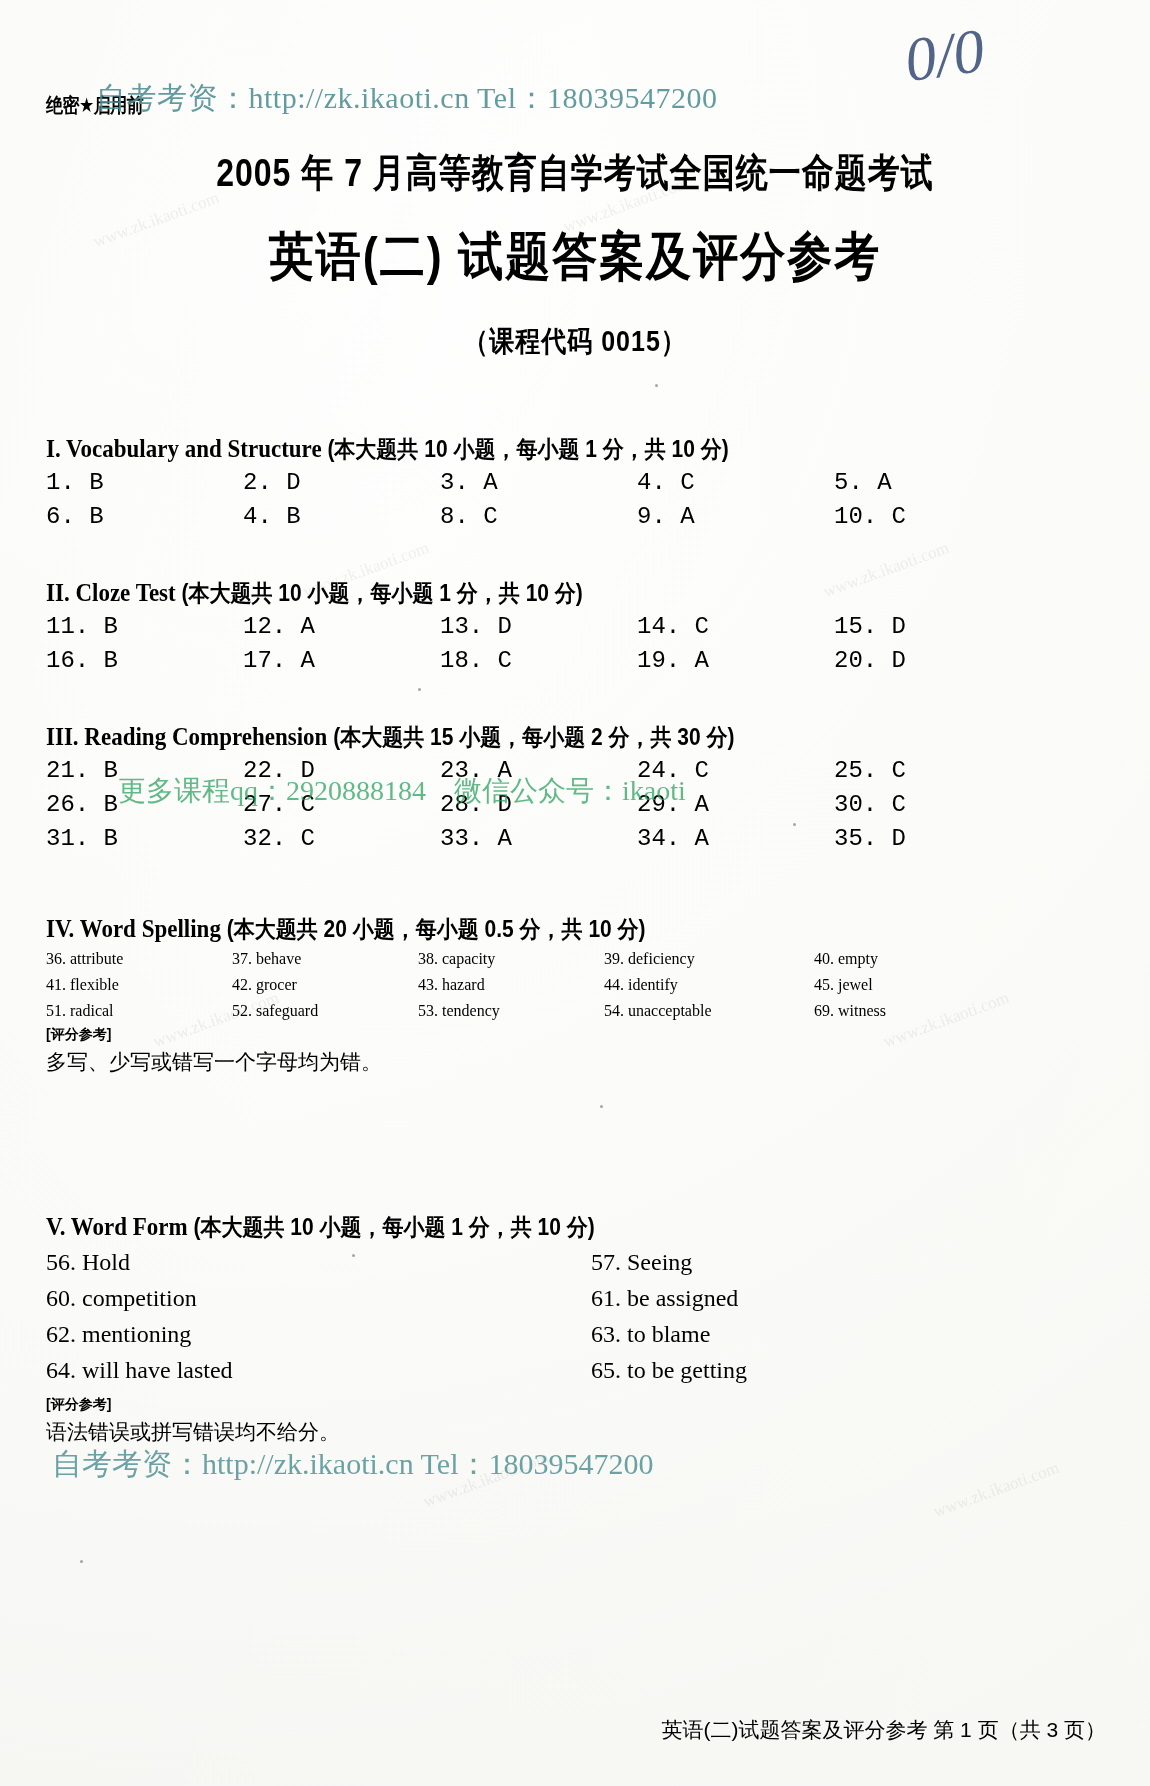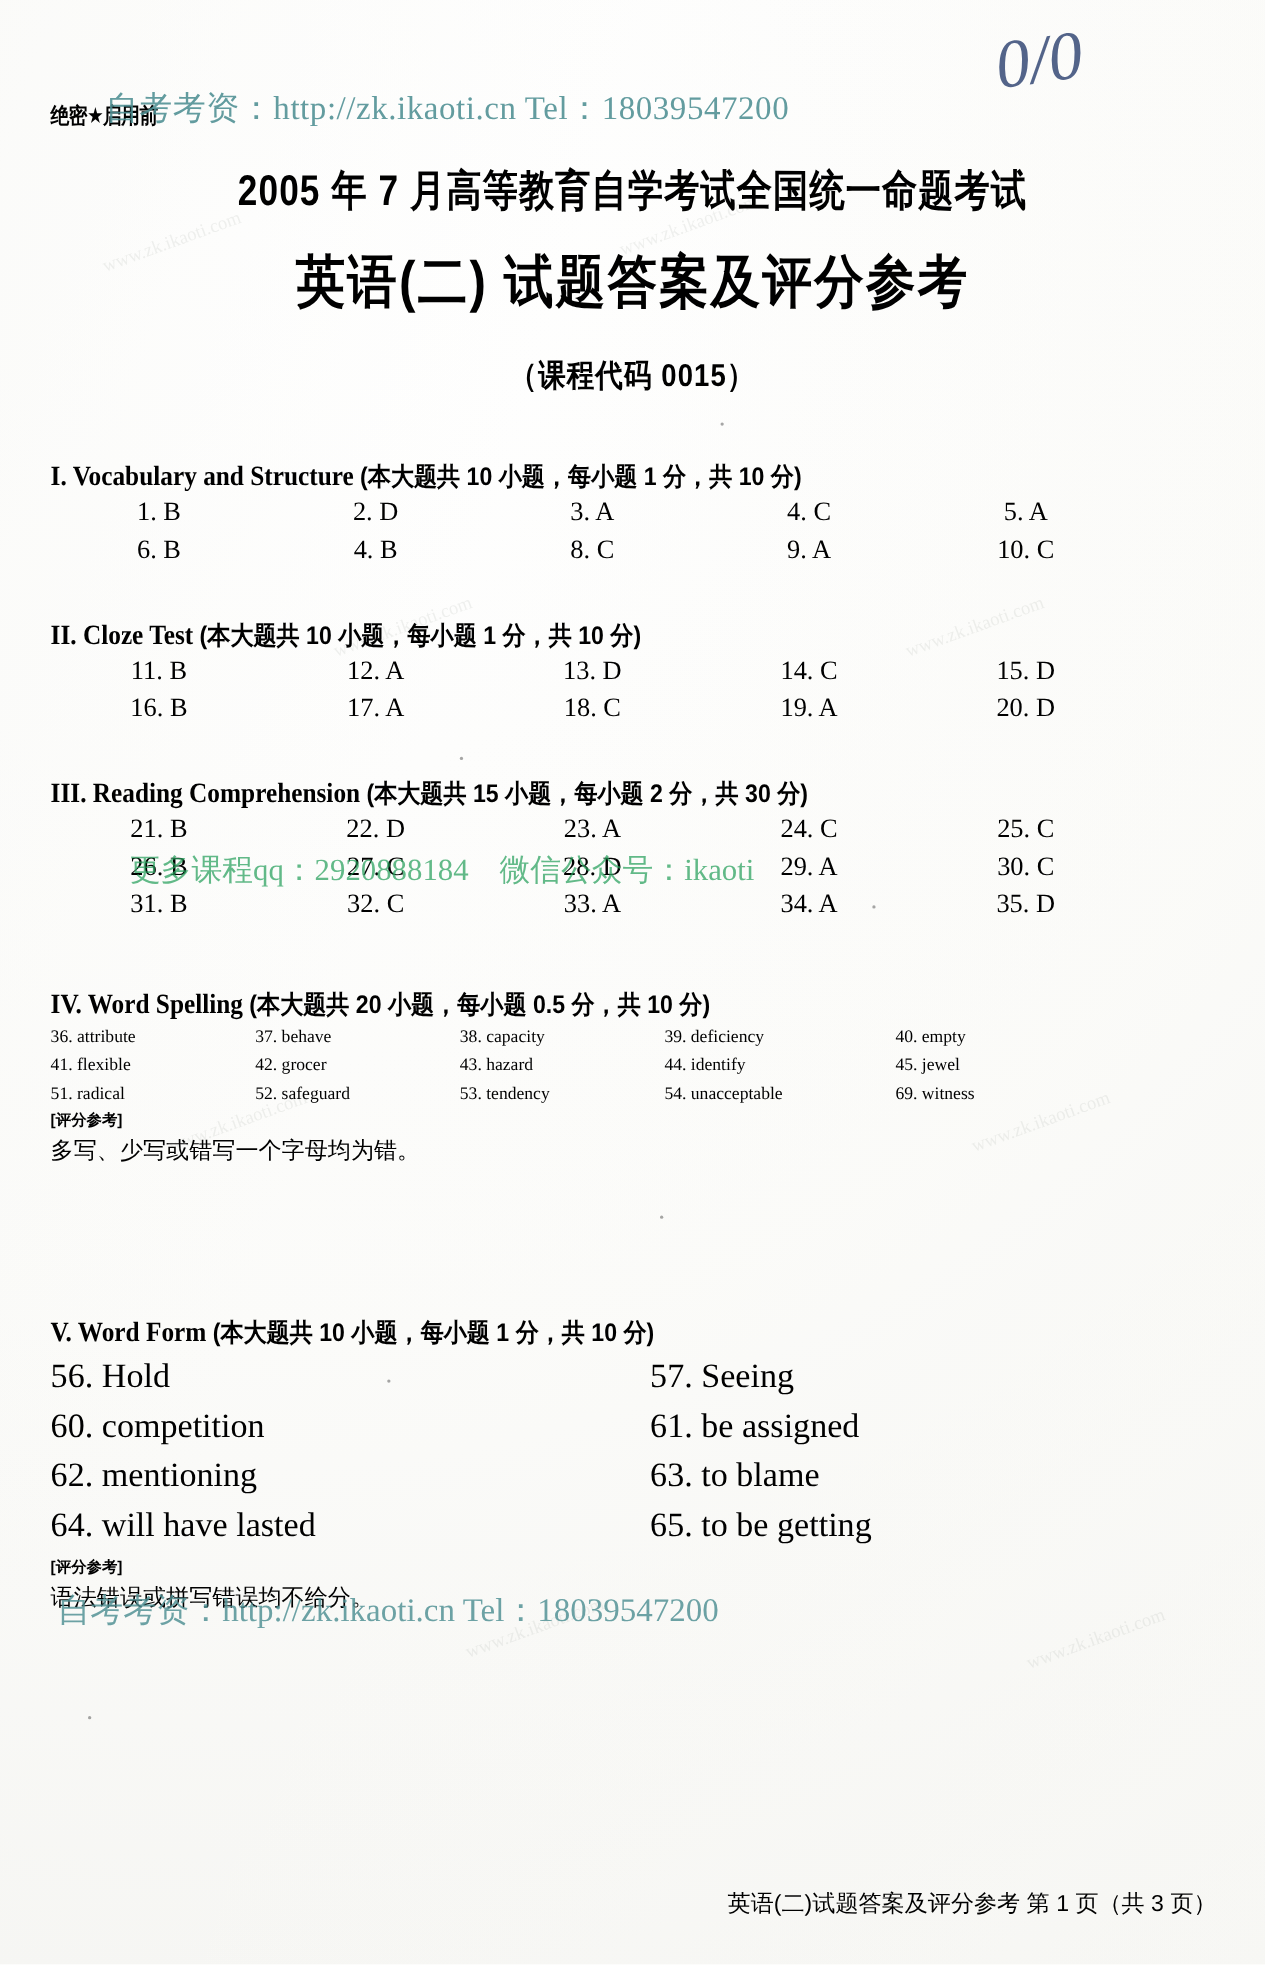--- a/index.html
+++ b/index.html
@@ -58,47 +58,46 @@
     transform:scaleY(1.15);transform-origin:center top;
   }
   .title3{
     position:absolute;top:322px;left:0;right:0;text-align:center;
     font-family:"Liberation Sans","DejaVu Sans",sans-serif;
     font-weight:bold;font-size:25px;letter-spacing:1px;
     transform:scaleY(1.15);transform-origin:center top;
   }
 
   
-  .sec{position:absolute;left:46px;right:57px;}
+  .sec{position:absolute;left:46px;right:57px;margin-top:16px;}
   .sec-head{
     font-size:23px;font-weight:bold;
     font-family:"Liberation Serif","DejaVu Serif",serif;
     white-space:nowrap;
     transform:scaleY(1.1);transform-origin:left top;
   }
   .sec-head .cn{
     font-family:"Liberation Sans","DejaVu Sans",sans-serif;
     font-weight:bold;font-size:21px;
   }
   .ansrow{
     display:flex;font-size:24px;margin-top:7px;
-    font-family:Liberation Serif, serif;
-    text-align:center;
+    font-family:Liberation Mono, monospace;
   }
   .ansrow .cell{width:197px;flex:0 0 197px;}
   .ansrow .cell:last-child{flex:0 0 auto;}
 
   
   .wsrow{display:flex;font-size:16px;margin-top:8px;}
   .wsrow .cell{width:186px;flex:0 0 186px;white-space:nowrap;}
   .wsrow .cell:nth-child(4){width:210px;flex:0 0 210px;}
   .wsrow .cell:last-child{flex:0 0 auto;}
 
   
-  .wfrow{display:flex;font-size:31px;margin-top:9px;}
+  .wfrow{display:flex;font-size:24px;margin-top:9px;}
   .wfrow .c1{width:545px;flex:0 0 545px;}
   .wfrow .c2{flex:1;}
 
   .note{font-size:22px;margin-top:4px;}
   .note .cn{font-family:"Liberation Sans","DejaVu Sans",sans-serif;font-size:21px;}
   .bracket{
     font-size:14px;margin-top:6px;
     font-family:"Liberation Sans","DejaVu Sans",sans-serif;font-weight:bold;
   }
 

